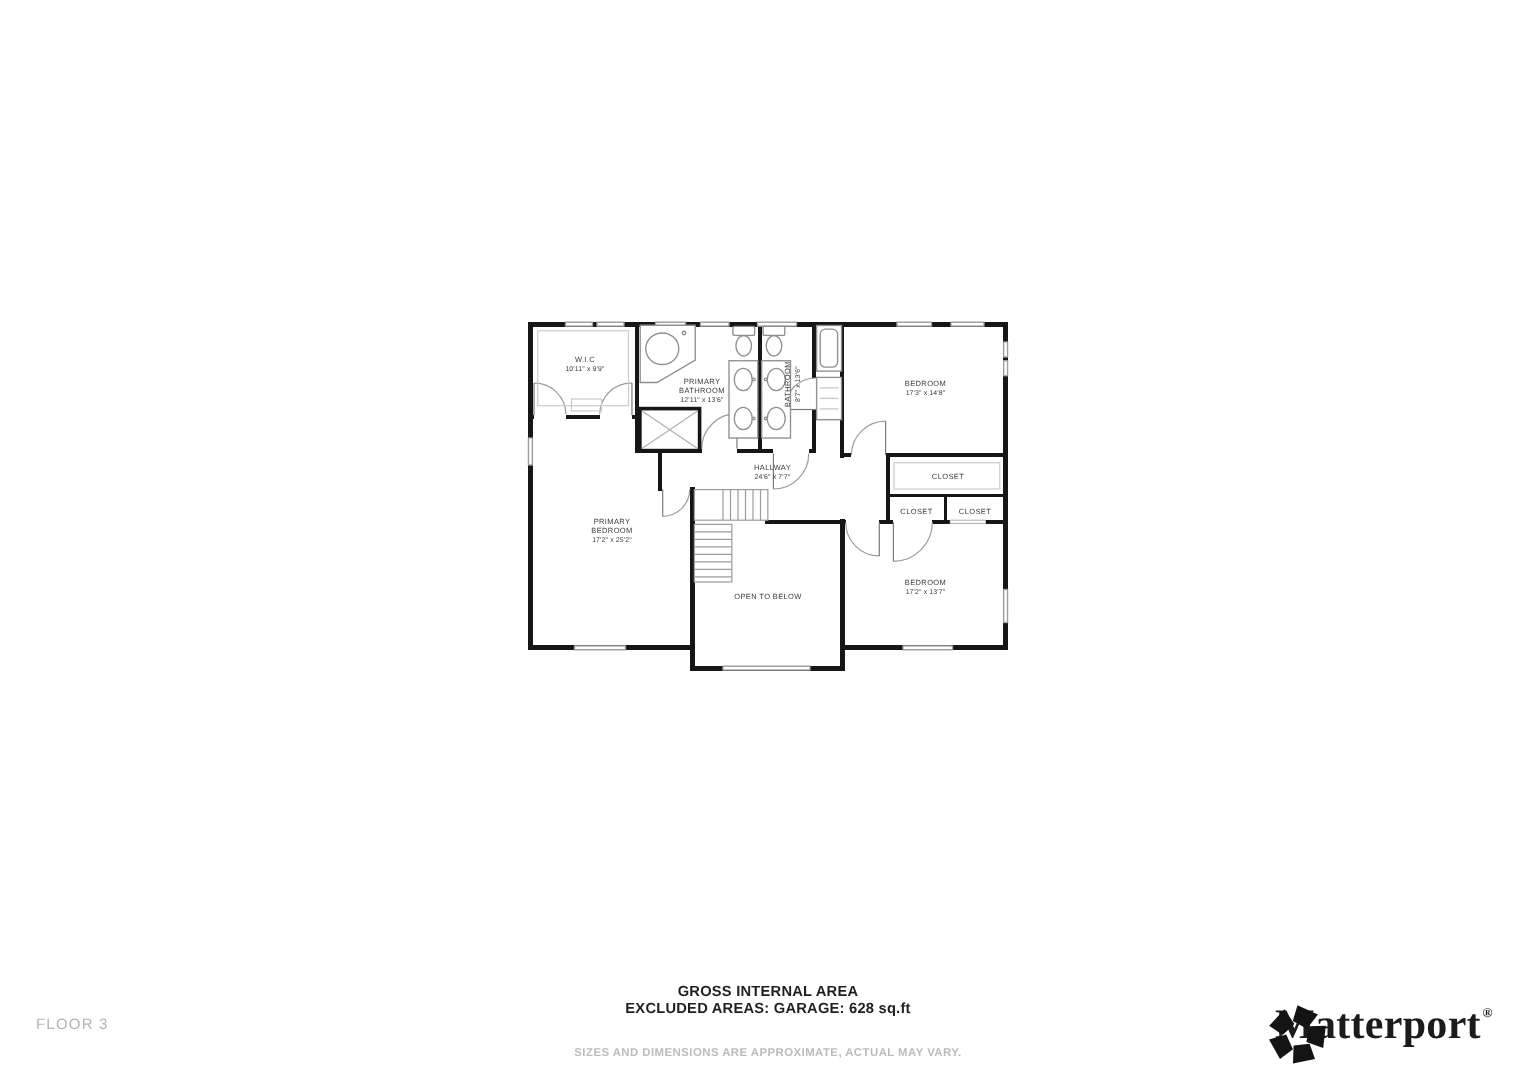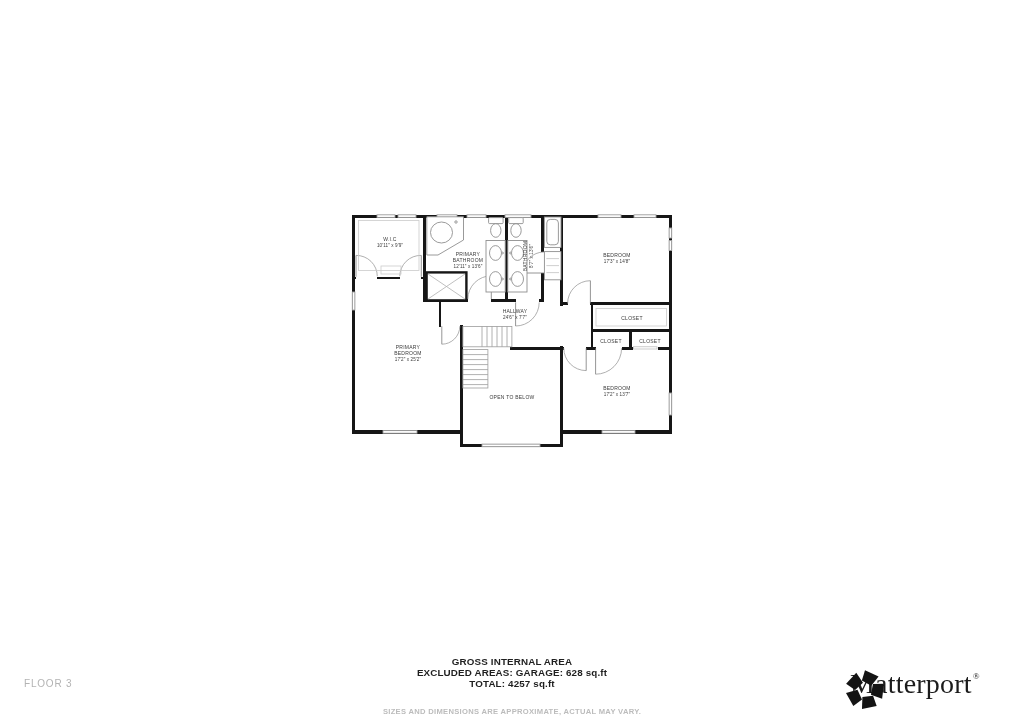--- a/index.html
+++ b/index.html
@@ -7,21 +7,21 @@
         font-family:"Liberation Sans",sans-serif;}
   svg{position:absolute;left:0;top:0;}
   svg text{font-family:"Liberation Sans",sans-serif;}
   .rl{font-size:5px;fill:#3a3a3a;text-anchor:middle;letter-spacing:.25px;}
   .rd{font-size:4.6px;fill:#3a3a3a;text-anchor:middle;letter-spacing:.1px;}
   #summary{position:absolute;left:0;right:0;top:657px;text-align:center;color:#1f1f1f;
            font-weight:bold;font-size:9.8px;line-height:10.8px;letter-spacing:.15px;}
   #summary .disclaimer{color:#bcbcbc;font-size:7.6px;letter-spacing:.3px;margin-top:18px;}
   #floor-label{position:absolute;left:24px;top:678px;color:#b3b3b3;font-size:10px;
                letter-spacing:.8px;}
-  #brand{position:absolute;left:842px;top:668px;display:flex;align-items:flex-start;}
+  #brand{position:absolute;left:842px;top:668px;display:flex;align-items:flex-start;font-weight:bold;}
   #brand .word{font-family:"Liberation Serif",serif;font-size:28px;color:#1b1b1b;
                margin-left:8px;letter-spacing:.2px;}
   #brand sup{font-size:9px;vertical-align:14px;margin-left:1px;}
 </style>
 </head>
 <body>
 
 <div id="page">
 
   <svg width="1024" height="723" viewBox="0 0 1024 723">
@@ -193,21 +193,20 @@
       <text class="rl" x="515" y="313">HALLWAY</text>
       <text class="rd" x="515" y="319">24'6" x 7'7"</text>
 
       <text class="rl" x="512" y="399">OPEN TO BELOW</text>
     </g>
   </svg>
 
   <div id="summary">
     <div>GROSS INTERNAL AREA</div>
     <div>EXCLUDED AREAS: GARAGE: 628 sq.ft</div>
-    <div>TOTAL: 4257 sq.ft</div>
     <div class="disclaimer">SIZES AND DIMENSIONS ARE APPROXIMATE, ACTUAL MAY VARY.</div>
   </div>
 
   <div id="floor-label">FLOOR 3</div>
 
   <div id="brand">
     <svg width="46" height="44" viewBox="0 0 44 42">
       <g fill="#141414">
         <polygon id="blade" points="22,2 35,8 28,17 19,12"></polygon>
         <use href="#blade" transform="rotate(72 22 21)"></use>

